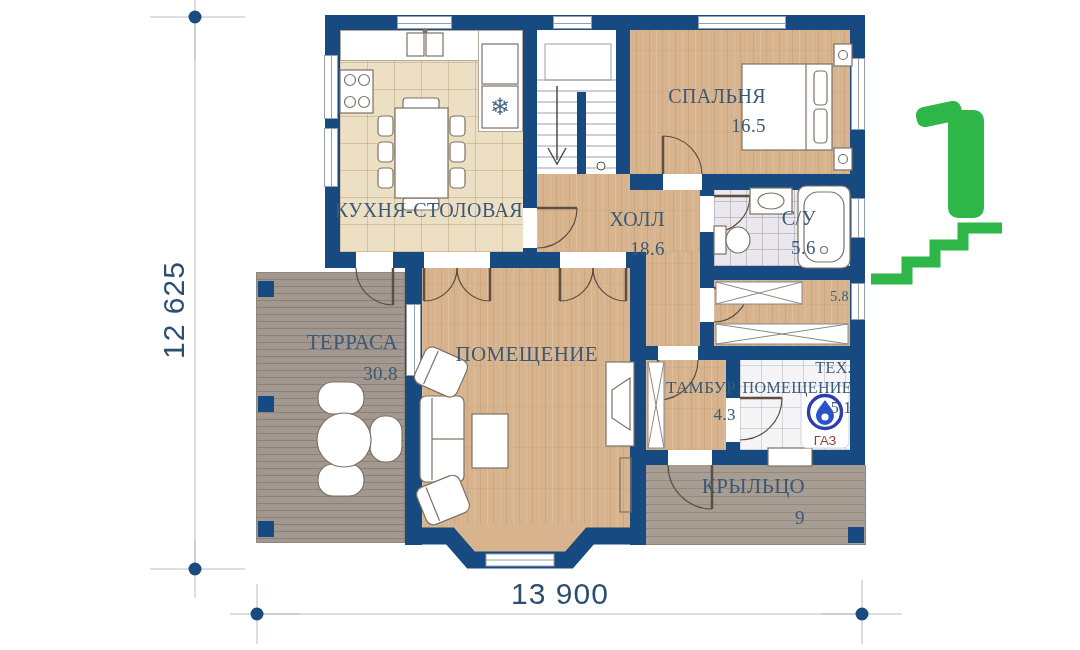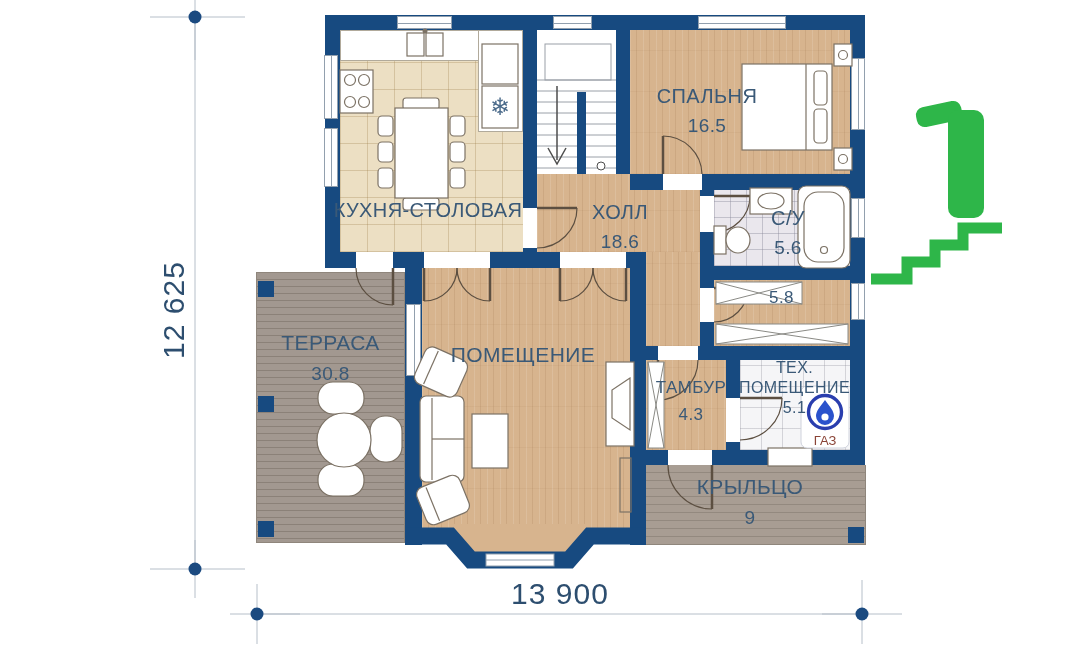--- a/index.html
+++ b/index.html
@@ -28,21 +28,21 @@
   .wall{position:absolute;background:#174a80;}
   .opening{position:absolute;background:#fff;z-index:12;}
   .window{position:absolute;background:#fff;border:1px solid #92a0ae;box-sizing:border-box;z-index:14;}
   .win-h::after{content:"";position:absolute;left:0;right:0;top:50%;height:1px;background:#92a0ae;}
   .win-v::after{content:"";position:absolute;top:0;bottom:0;left:50%;width:1px;background:#92a0ae;}
   .post{position:absolute;width:16px;height:16px;background:#174a80;z-index:16;}
   .counter{position:absolute;background:#fff;border:1px solid #b1aa9b;box-sizing:border-box;z-index:10;}
   .terr-line{border:1.5px solid #8f867c;box-sizing:border-box;}
   .porch-line{border:1px solid #8f867c;border-top:none;border-left:none;box-sizing:border-box;}
   svg.overlay{position:absolute;left:0;top:0;z-index:30;pointer-events:none;}
-  .room-label{position:absolute;text-align:center;color:#3a5977;z-index:40;line-height:1.22;letter-spacing:.4px;}
+  .room-label{position:absolute;text-align:right;color:#3a5977;z-index:40;line-height:1.22;letter-spacing:.4px;font-family:Liberation Serif, serif;}
   .room-label .nm{font-size:20px;}
   .room-label .ar{font-size:19px;margin-top:6px;}
 </style>
 </head>
 <body>
 
 <div class="stage">
 
   <div class="floor tileK" style="left:340px;top:30px;width:183px;height:222px"></div>
   <div class="floor white" style="left:537px;top:30px;width:79px;height:144px"></div>
@@ -314,34 +314,34 @@
       <circle cx="257" cy="614" r="6.5" fill="#1b4a80" stroke="none"></circle>
       <circle cx="862" cy="614" r="6.5" fill="#1b4a80" stroke="none"></circle>
       <text transform="translate(184 310) rotate(-90)" text-anchor="middle" font-size="30" letter-spacing="1" font-family="Liberation Sans, sans-serif" fill="#2d4e6f" stroke="none">12 625</text>
       <text x="560" y="604" text-anchor="middle" font-size="30" letter-spacing="1" font-family="Liberation Sans, sans-serif" fill="#2d4e6f" stroke="none">13 900</text>
     </g>
   </svg>
 
   <div class="room-label" style="left:333px;top:198px;width:190px">
     <div class="nm">КУХНЯ-СТОЛОВАЯ</div>
   </div>
-  <div class="room-label" style="left:575px;top:200px;width:90px">
+  <div class="room-label" style="left:575px;top:207px;width:90px">
     <div class="nm">ХОЛЛ</div>
     <div class="ar">18.6</div>
   </div>
   <div class="room-label" style="left:648px;top:84px;width:118px">
     <div class="nm">СПАЛЬНЯ</div>
     <div class="ar">16.5</div>
   </div>
   <div class="room-label" style="left:760px;top:206px;width:56px">
     <div class="nm">С/У</div>
     <div class="ar">5.6</div>
   </div>
   <div class="room-label" style="left:714px;top:288px;width:135px">
-    <div class="ar" style="font-size:17px;margin-top:0">5.8</div>
+    <div class="ar" style="font-size:14px;margin-top:0">5.8</div>
   </div>
   <div class="room-label" style="left:263px;top:330px;width:135px">
     <div class="nm" style="font-size:21px">ТЕРРАСА</div>
     <div class="ar">30.8</div>
   </div>
   <div class="room-label" style="left:448px;top:342px;width:150px">
     <div class="nm" style="font-size:21px">ПОМЕЩЕНИЕ</div>
   </div>
   <div class="room-label" style="left:646px;top:378px;width:90px">
     <div class="nm" style="font-size:17px">ТАМБУР</div>

